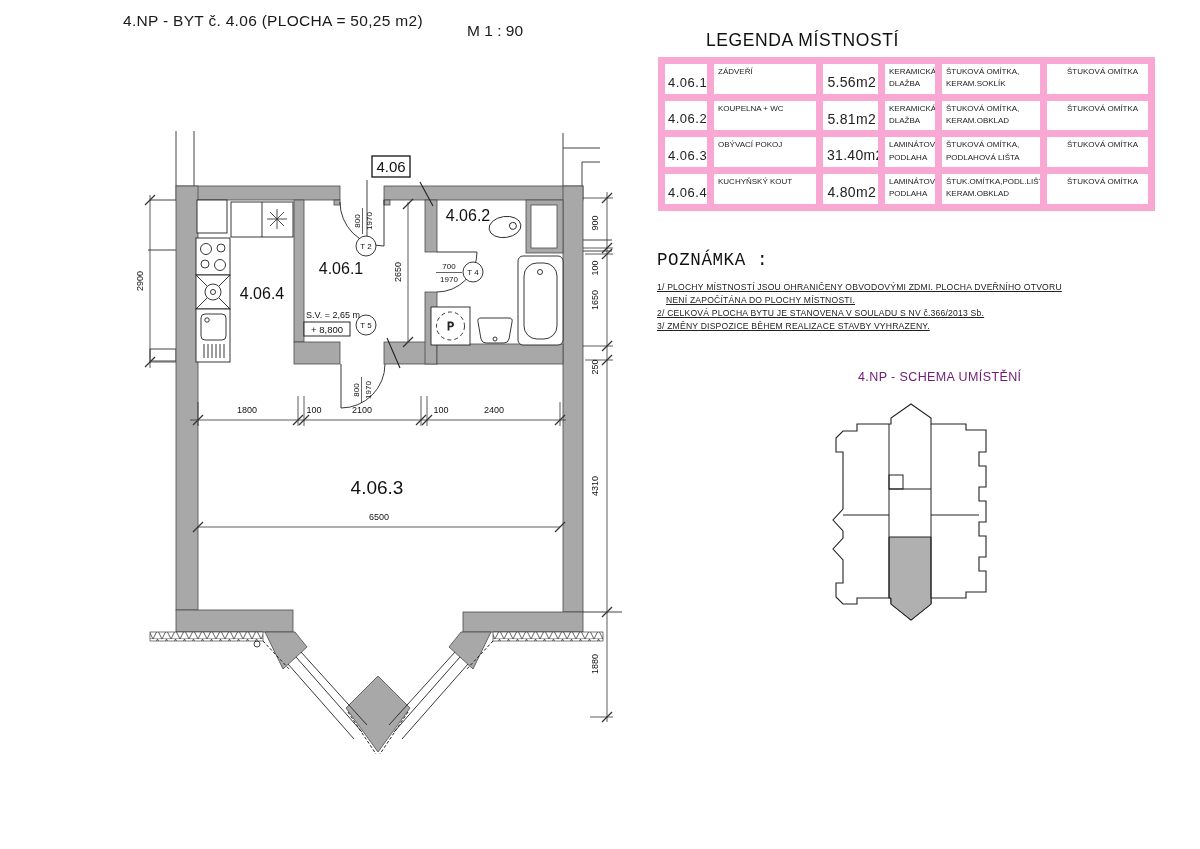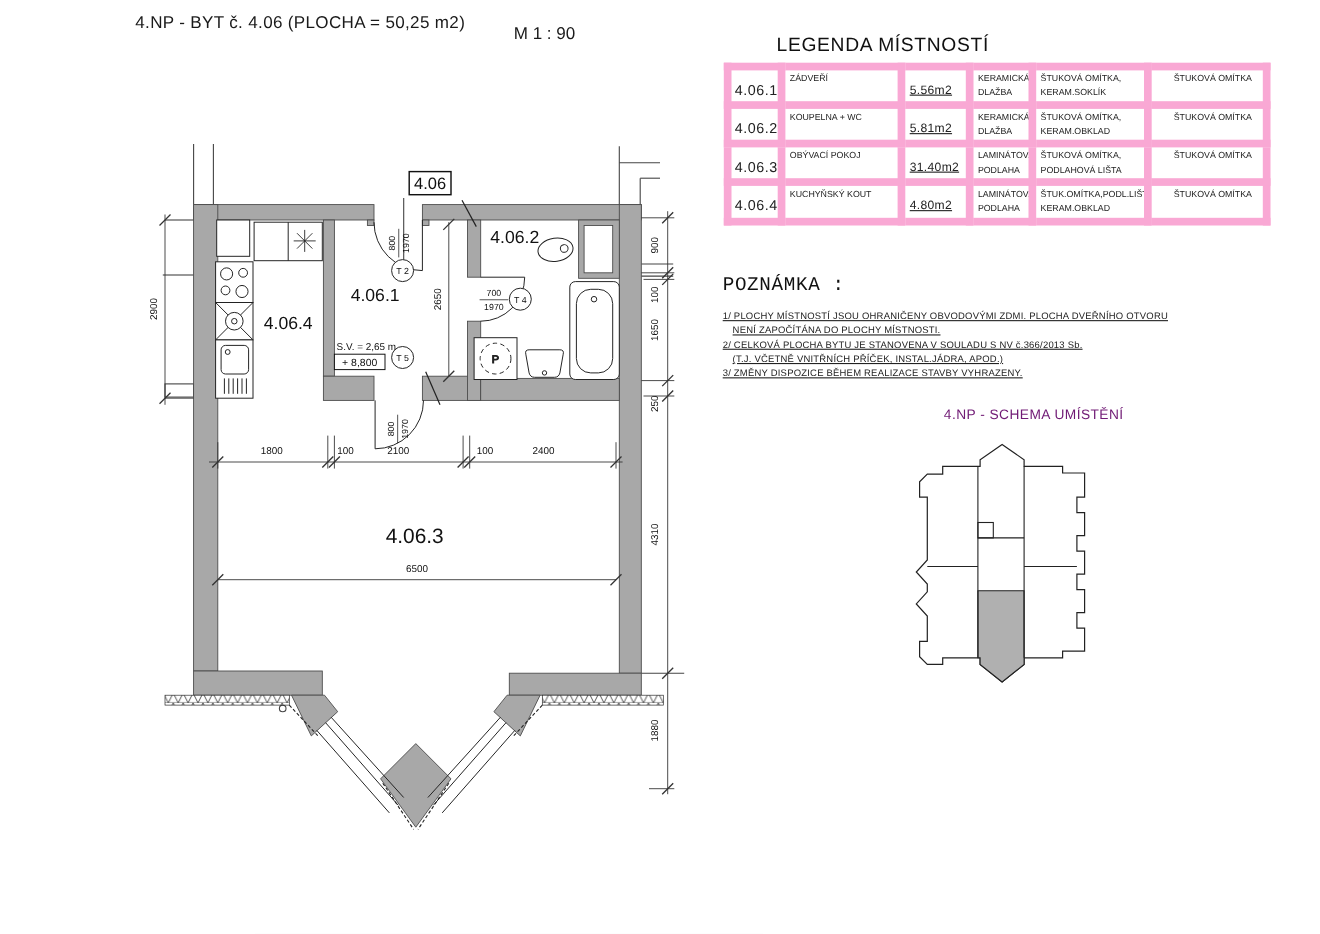--- a/index.html
+++ b/index.html
@@ -12,21 +12,21 @@
   .scale-label{left:467px;top:22px;font-size:15.5px;color:#1a1a1a;}
   .legend-title{left:706px;top:30px;font-size:17.5px;letter-spacing:0.6px;color:#111;}
   .legend-table{left:658px;top:57px;border-collapse:collapse;table-layout:fixed;width:490px;background:#fff;}
   .legend-table td{
     border:7px solid #f9a8d4;vertical-align:top;overflow:hidden;
     white-space:pre-line;padding:2px 2px 0 4px;font-size:8px;line-height:1.55;color:#222;
   }
   .legend-table{border:2px solid #111;}
   .legend-table tr{height:31.5px;}
   .legend-table td.code{font-size:13px;vertical-align:middle;padding:8px 0 0 3px;letter-spacing:0.5px;}
-  .legend-table td.area{font-size:11px;text-align:left;vertical-align:middle;padding-top:8px;letter-spacing:0.3px;text-decoration:underline;}
+  .legend-table td.area{font-size:14px;text-align:right;vertical-align:middle;padding-top:8px;letter-spacing:0.3px;}
   .legend-table td.ceil{padding-left:20px;}
   .notes{left:657px;top:250px;width:480px;}
   .notes-heading{font-size:17.5px;letter-spacing:0.6px;margin-bottom:11px;color:#111;font-family:Liberation Mono, monospace;}
   .note-line{font-size:8.6px;line-height:13px;color:#222;letter-spacing:0.2px;text-decoration:underline;}
   .note-line.indent{padding-left:9px;}
   .schema-title{left:858px;top:370px;font-size:12.5px;letter-spacing:0.4px;color:#701a75;}
   svg text{font-family:"Liberation Sans", sans-serif;fill:#111;}
 </style>
 </head>
 <body>
@@ -341,21 +341,20 @@
         <td class="ceil">ŠTUKOVÁ OMÍTKA</td>
       </tr>
     </tbody>
   </table>
 
   <div class="abs notes">
     <div class="notes-heading">POZNÁMKA :</div>
     <div class="note-line">1/ PLOCHY MÍSTNOSTÍ JSOU OHRANIČENY OBVODOVÝMI ZDMI. PLOCHA DVEŘNÍHO OTVORU</div>
     <div class="note-line indent">NENÍ ZAPOČÍTÁNA DO PLOCHY MÍSTNOSTI.</div>
     <div class="note-line">2/ CELKOVÁ PLOCHA BYTU JE STANOVENA V SOULADU S NV č.366/2013 Sb.</div>
-    <div class="note-line indent">(T.J. VČETNĚ VNITŘNÍCH PŘÍČEK, INSTAL.JÁDRA, APOD.)</div>
     <div class="note-line">3/ ZMĚNY DISPOZICE BĚHEM REALIZACE STAVBY VYHRAZENY.</div>
   </div>
 
   <div class="abs schema-title">4.NP - SCHEMA UMÍSTĚNÍ</div>
   <svg class="abs" style="left:818px;top:400px;" width="220" height="230" viewBox="818 400 220 230">
     <g stroke="#222" stroke-width="1.1" fill="#fff" stroke-linejoin="miter">
       <path d="
         M 843,452 L 836,452 L 836,438 L 843,431 L 857,431 L 857,424
         L 891,424 L 891,418 L 911,404 L 931,418 L 931,424
         L 966,424 L 966,430 L 986,430 L 986,452 L 979,452

